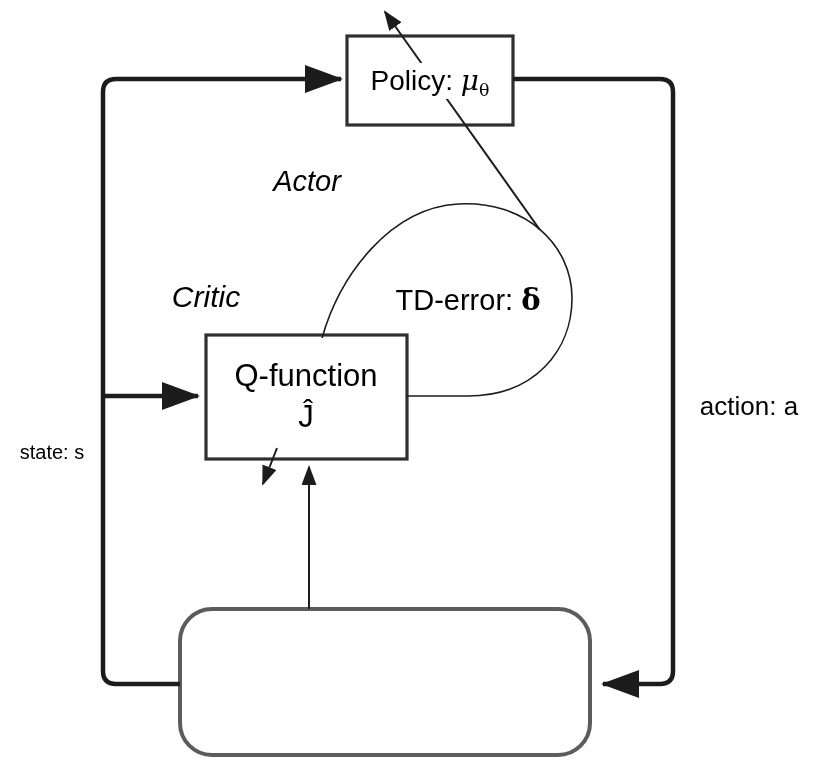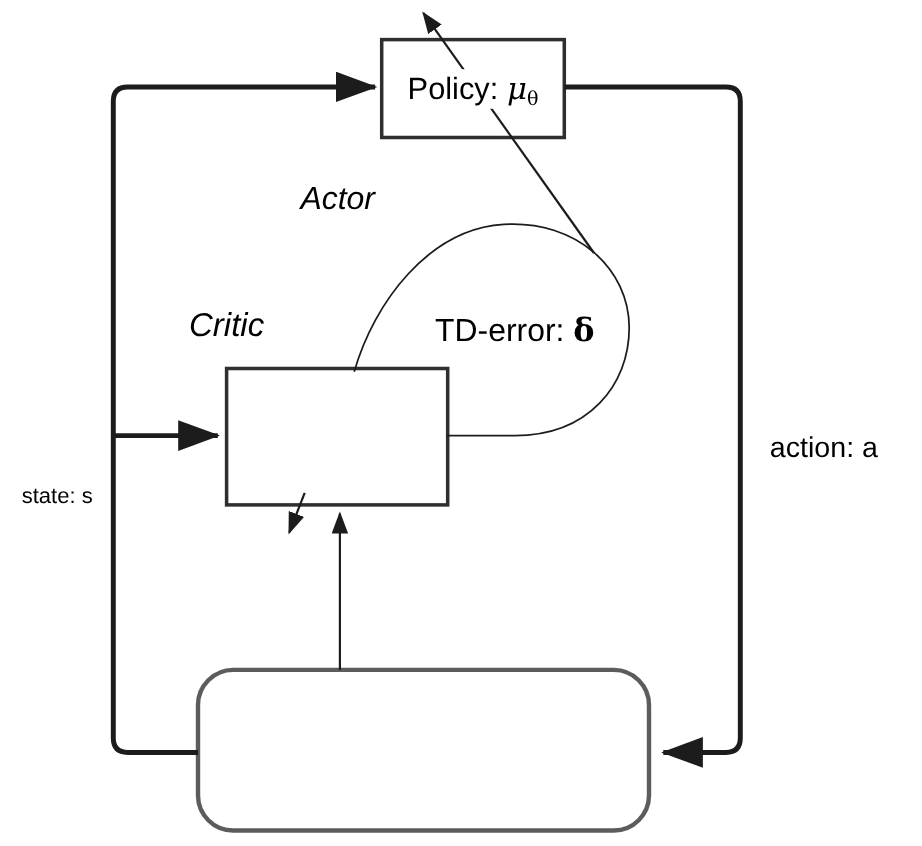--- a/index.html
+++ b/index.html
@@ -94,20 +94,24 @@
   </svg>
 
   <div class="lbl lbl-policy">
     <span>Policy: </span><span class="math-mu">μ</span><span class="math-sub">θ</span>
   </div>
 
   <div class="lbl lbl-actor">Actor</div>
 
   <div class="lbl lbl-critic">Critic</div>
 
+  <div class="lbl lbl-q">
+    <div>Q-function</div>
+    <div>Ĵ</div>
+  </div>
 
   <div class="lbl lbl-tderror">
     <span>TD-error: </span><span class="math-delta">δ</span>
   </div>
 
 
   <div class="lbl lbl-state">state: s</div>
 
 
   <div class="lbl lbl-action">action: a</div>

